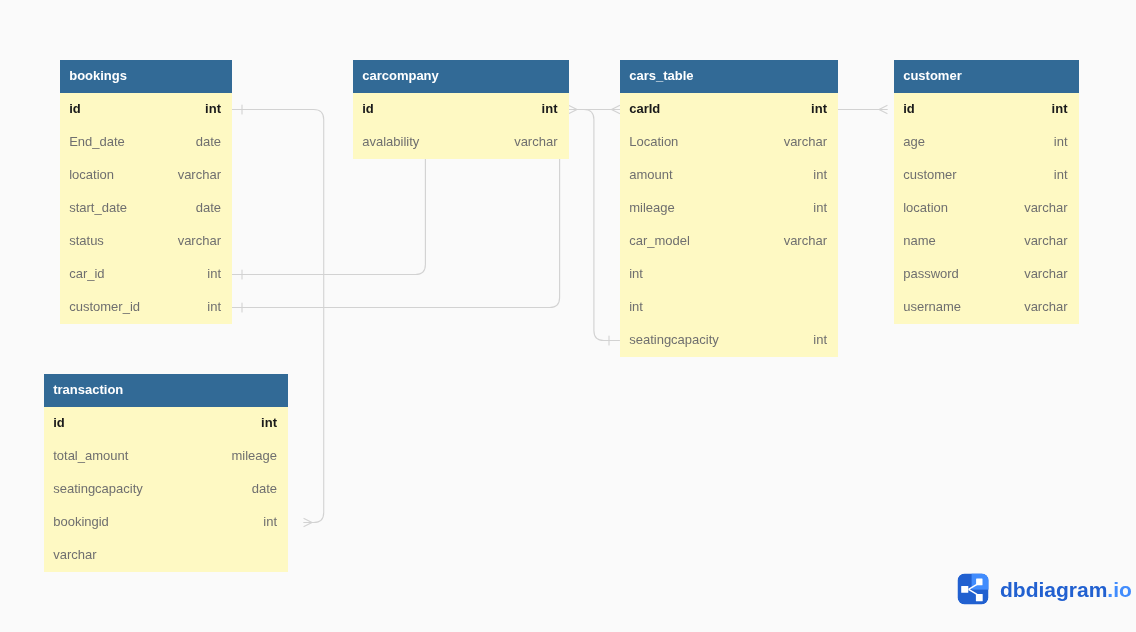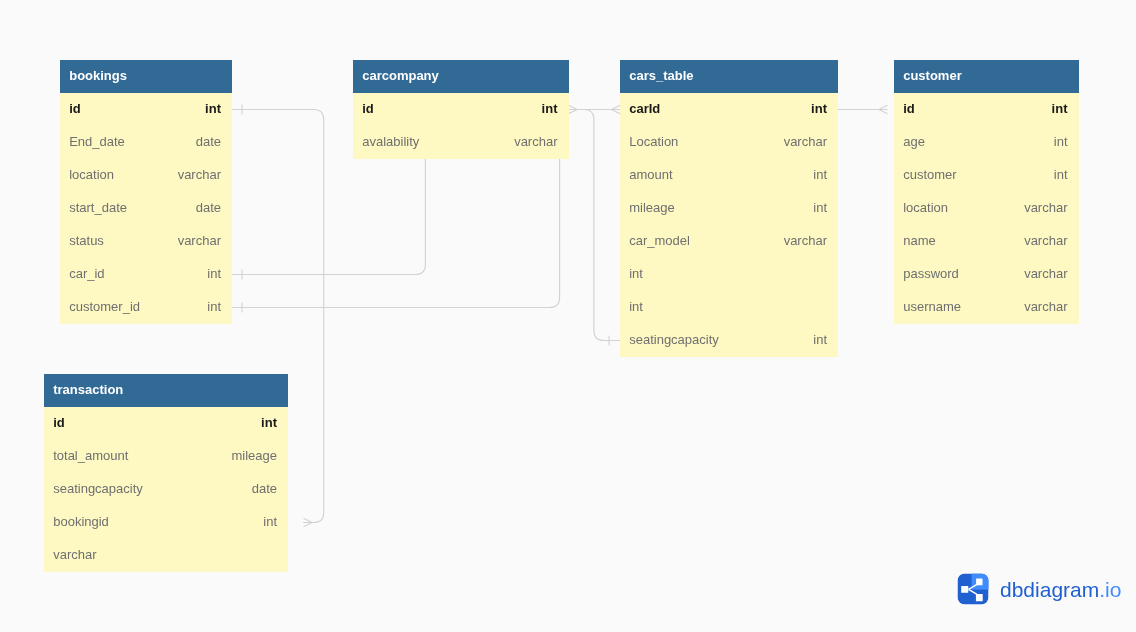--- a/index.html
+++ b/index.html
@@ -10,21 +10,21 @@
   #links{position:absolute;left:0;top:0;width:1136px;height:632px;}
   .table{position:absolute;background:#fef9c3;}
   .thead{background:#326a96;color:#fff;font-weight:bold;font-size:13px;
          height:33px;line-height:32px;padding:0 11px 0 9.2px;box-sizing:border-box;
          will-change:transform;}
   .tbody{margin-top:-1px;padding-bottom:1px;}
   .trow{height:33px;line-height:33px;padding:0 11px 0 9.2px;box-sizing:border-box;
         display:flex;justify-content:space-between;font-size:13px;color:#6f6f6f;
         will-change:transform;}
   .trow.pk{color:#1a1a1a;font-weight:bold;}
-  .brand{position:absolute;left:957px;top:573px;display:flex;align-items:center;}
+  .brand{position:absolute;left:957px;top:573px;display:flex;align-items:center;font-weight:bold;}
   .brand-mark{display:block;}
   .brand-text{font-size:21px;margin-left:11px;line-height:1;will-change:transform;}
   .bt-main{color:#2160d0;}
   .bt-tld{color:#418cfd;}
 </style>
 </head>
 <body>
 
 <div id="canvas">
   <svg id="links">

